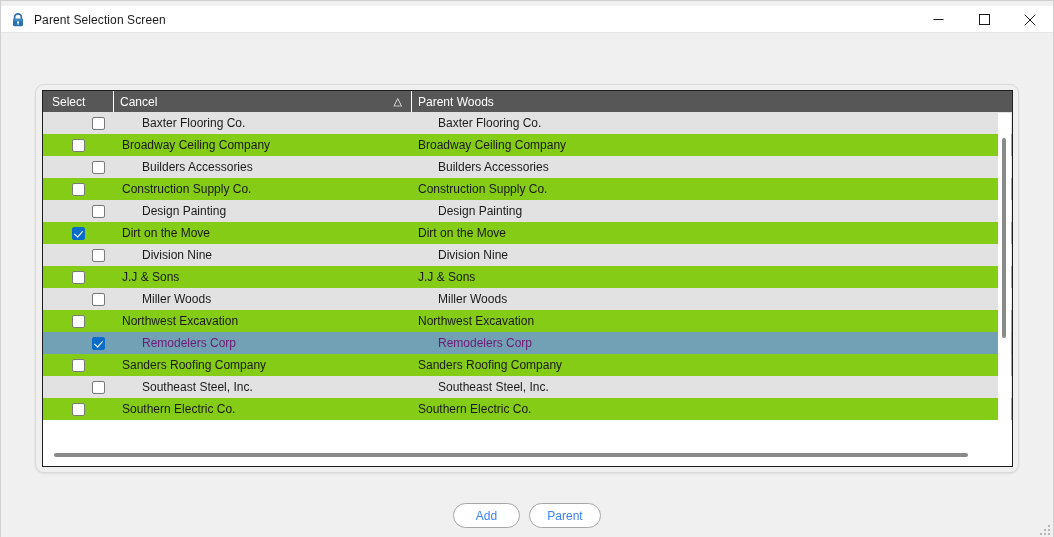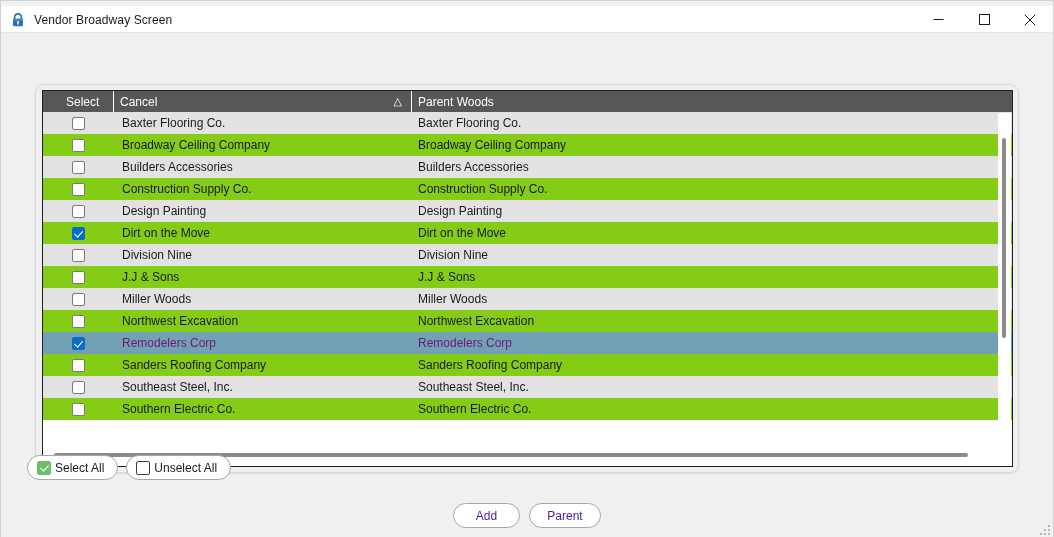--- a/index.html
+++ b/index.html
@@ -152,21 +152,21 @@
     display: flex;
     align-items: center;
     height: 21px;
     box-sizing: border-box;
     padding-left: 6px;
     position: relative;
     overflow: hidden;
     white-space: nowrap;
     border-left: 1px solid #ffffff;
   }
-  .th:first-child { border-left: none; padding-left: 23px; }
+  .th:first-child { border-left: none; padding-left: 9px; }
   .th-select   { width: 70px; flex: none; }
   .th-vendor   { width: 298px; flex: none; padding-right: 4px; }
   .th-prime    { width: 298px; flex: none; }
   .th-parent   { width: 287px; flex: none; }
   .th-label { flex: 1; }
   .sort-tri {
     margin-left: auto;
     margin-right: 5px;
     font-size: 11px;
     line-height: 1;
@@ -183,21 +183,21 @@
   }
   .row {
     display: flex;
     height: 22px;
     align-items: center;
     box-sizing: border-box;
     font-size: 12px;
     color: #1a1a1a;
     background: #84cc16;
   }
-  .row.alt { background: #e2e2e2; }
+  .row.alt { background: #e2e2e2; padding-left: 20px; }
   .row.selected {
     background: #72a0b5;
     color: #701a75;
   }
   .cell {
     height: 22px;
     display: flex;
     align-items: center;
     box-sizing: border-box;
     overflow: hidden;
@@ -332,21 +332,21 @@
   .abtn {
     width: 67px;
     height: 25px;
     border: 1px solid #a6a6a6;
     border-radius: 13px;
     background: #ffffff;
     display: flex;
     align-items: center;
     justify-content: center;
     font-size: 12px;
-    color: #4c1d95;
+    color: #3b82f6;
     cursor: default;
     box-sizing: border-box;
   }
   .abtn.wide { width: 72px; }
 
   
   .grip {
     position: absolute;
     right: 3px;
     bottom: 2px;
@@ -387,21 +387,21 @@
     <div class="title-left">
       <span class="lock-icon">
         <svg width="16" height="16" viewBox="0 0 16 16">
           <path d="M4.6 7V5.2a3.4 3.4 0 0 1 6.8 0V7" fill="none" stroke="#2f6fa8" stroke-width="1.7"></path>
           <rect x="3" y="6.8" width="10" height="7.4" rx="1.1" fill="#2a72ad"></rect>
           <rect x="3" y="6.8" width="10" height="2.2" rx="1.1" fill="#3f88c4"></rect>
           <circle cx="8" cy="10.3" r="1.05" fill="#ffffff"></circle>
           <rect x="7.45" y="10.3" width="1.1" height="2.3" fill="#ffffff"></rect>
         </svg>
       </span>
-      <span class="title-text">Vendor Broadway Screen</span>
+      <span class="title-text">Parent Selection Screen</span>
     </div>
     <div class="win-controls">
       <button class="win-btn">
         <svg width="11" height="11" viewBox="0 0 11 11">
             <line x1="0.5" y1="5.5" x2="10.5" y2="5.5" stroke="#1b1b1b" stroke-width="1"></line>
           </svg>
       </button>
       <button class="win-btn">
         <svg width="11" height="11" viewBox="0 0 11 11">
             <rect x="0.5" y="0.5" width="10" height="10" fill="none" stroke="#1b1b1b" stroke-width="1"></rect>
@@ -554,30 +554,20 @@
           <div class="vthumb"></div>
         </div>
 
         <div class="hscroll">
           <div class="hthumb"></div>
         </div>
 
       </div>
     </div>
 
-    <div class="toolbar">
-      <div class="tbtn">
-        <span class="icon-cbx green"></span>
-        <span>Select All</span>
-      </div>
-      <div class="tbtn">
-        <span class="icon-cbx empty"></span>
-        <span>Unselect All</span>
-      </div>
-    </div>
 
     <div class="actions">
       <div class="abtn">Add</div>
       <div class="abtn wide">Parent</div>
     </div>
 
     <div class="grip">
       <i style="right:0;bottom:0"></i>
       <i style="right:4px;bottom:0"></i>
       <i style="right:8px;bottom:0"></i>

